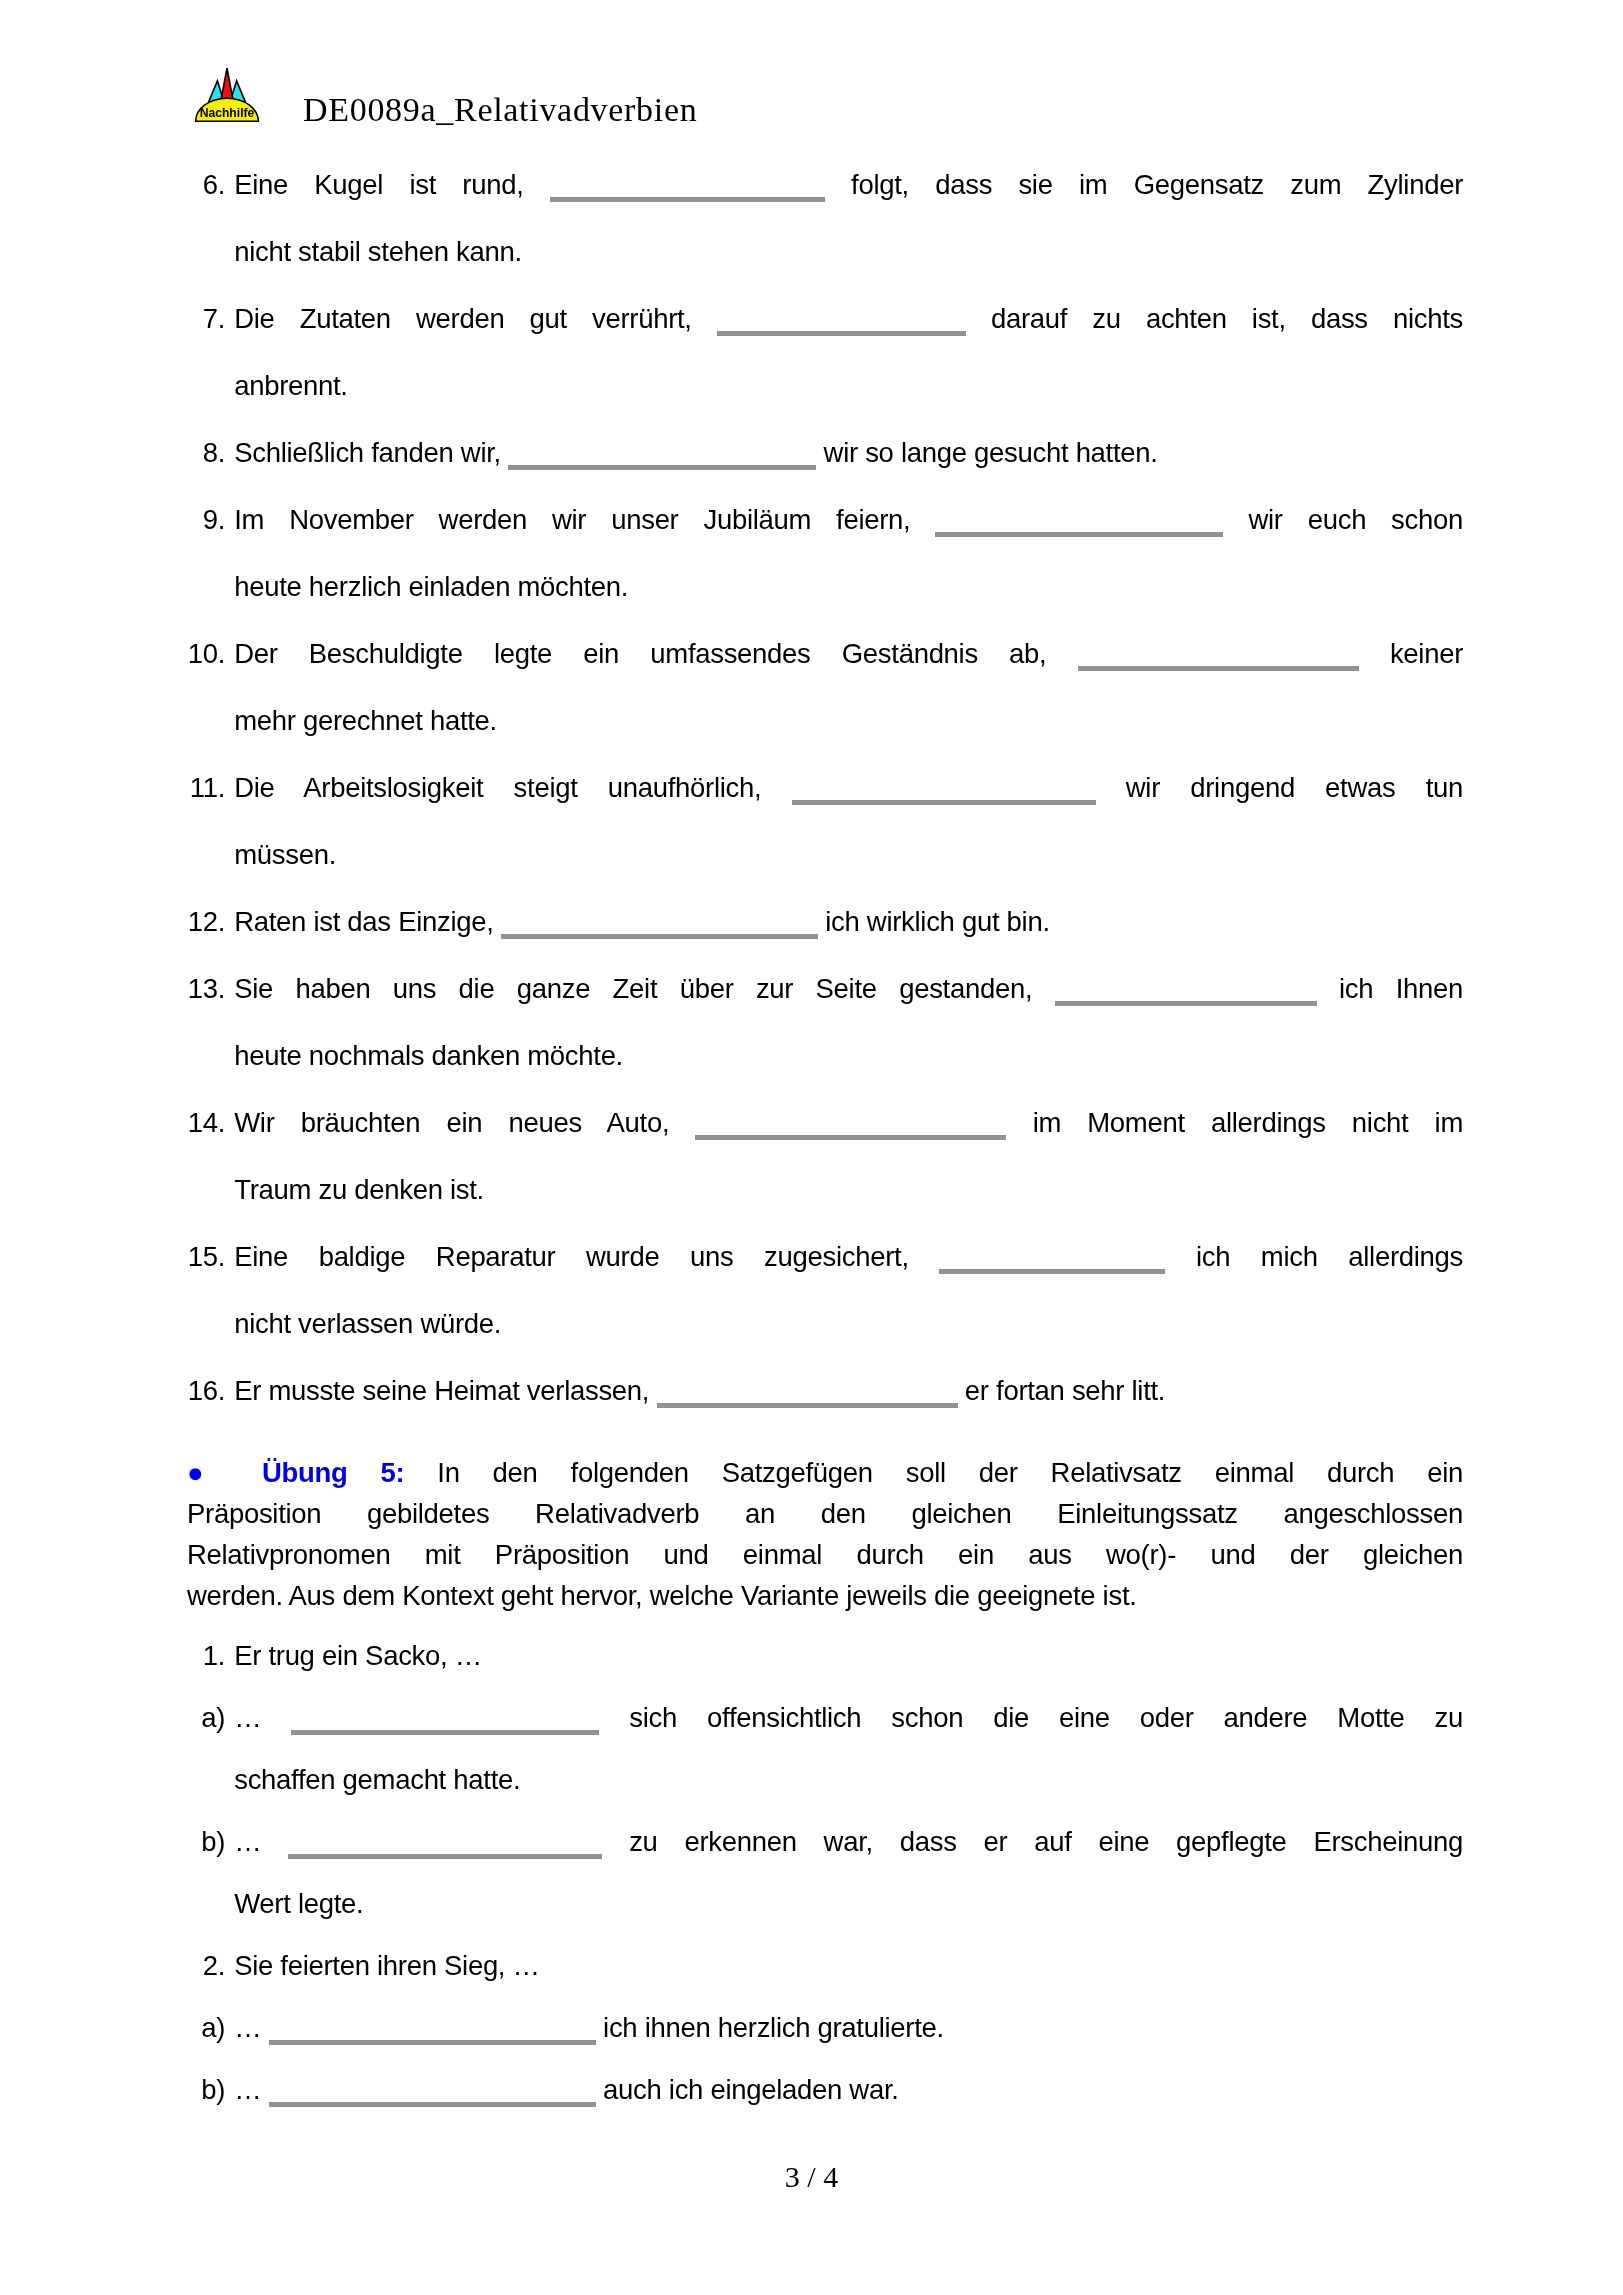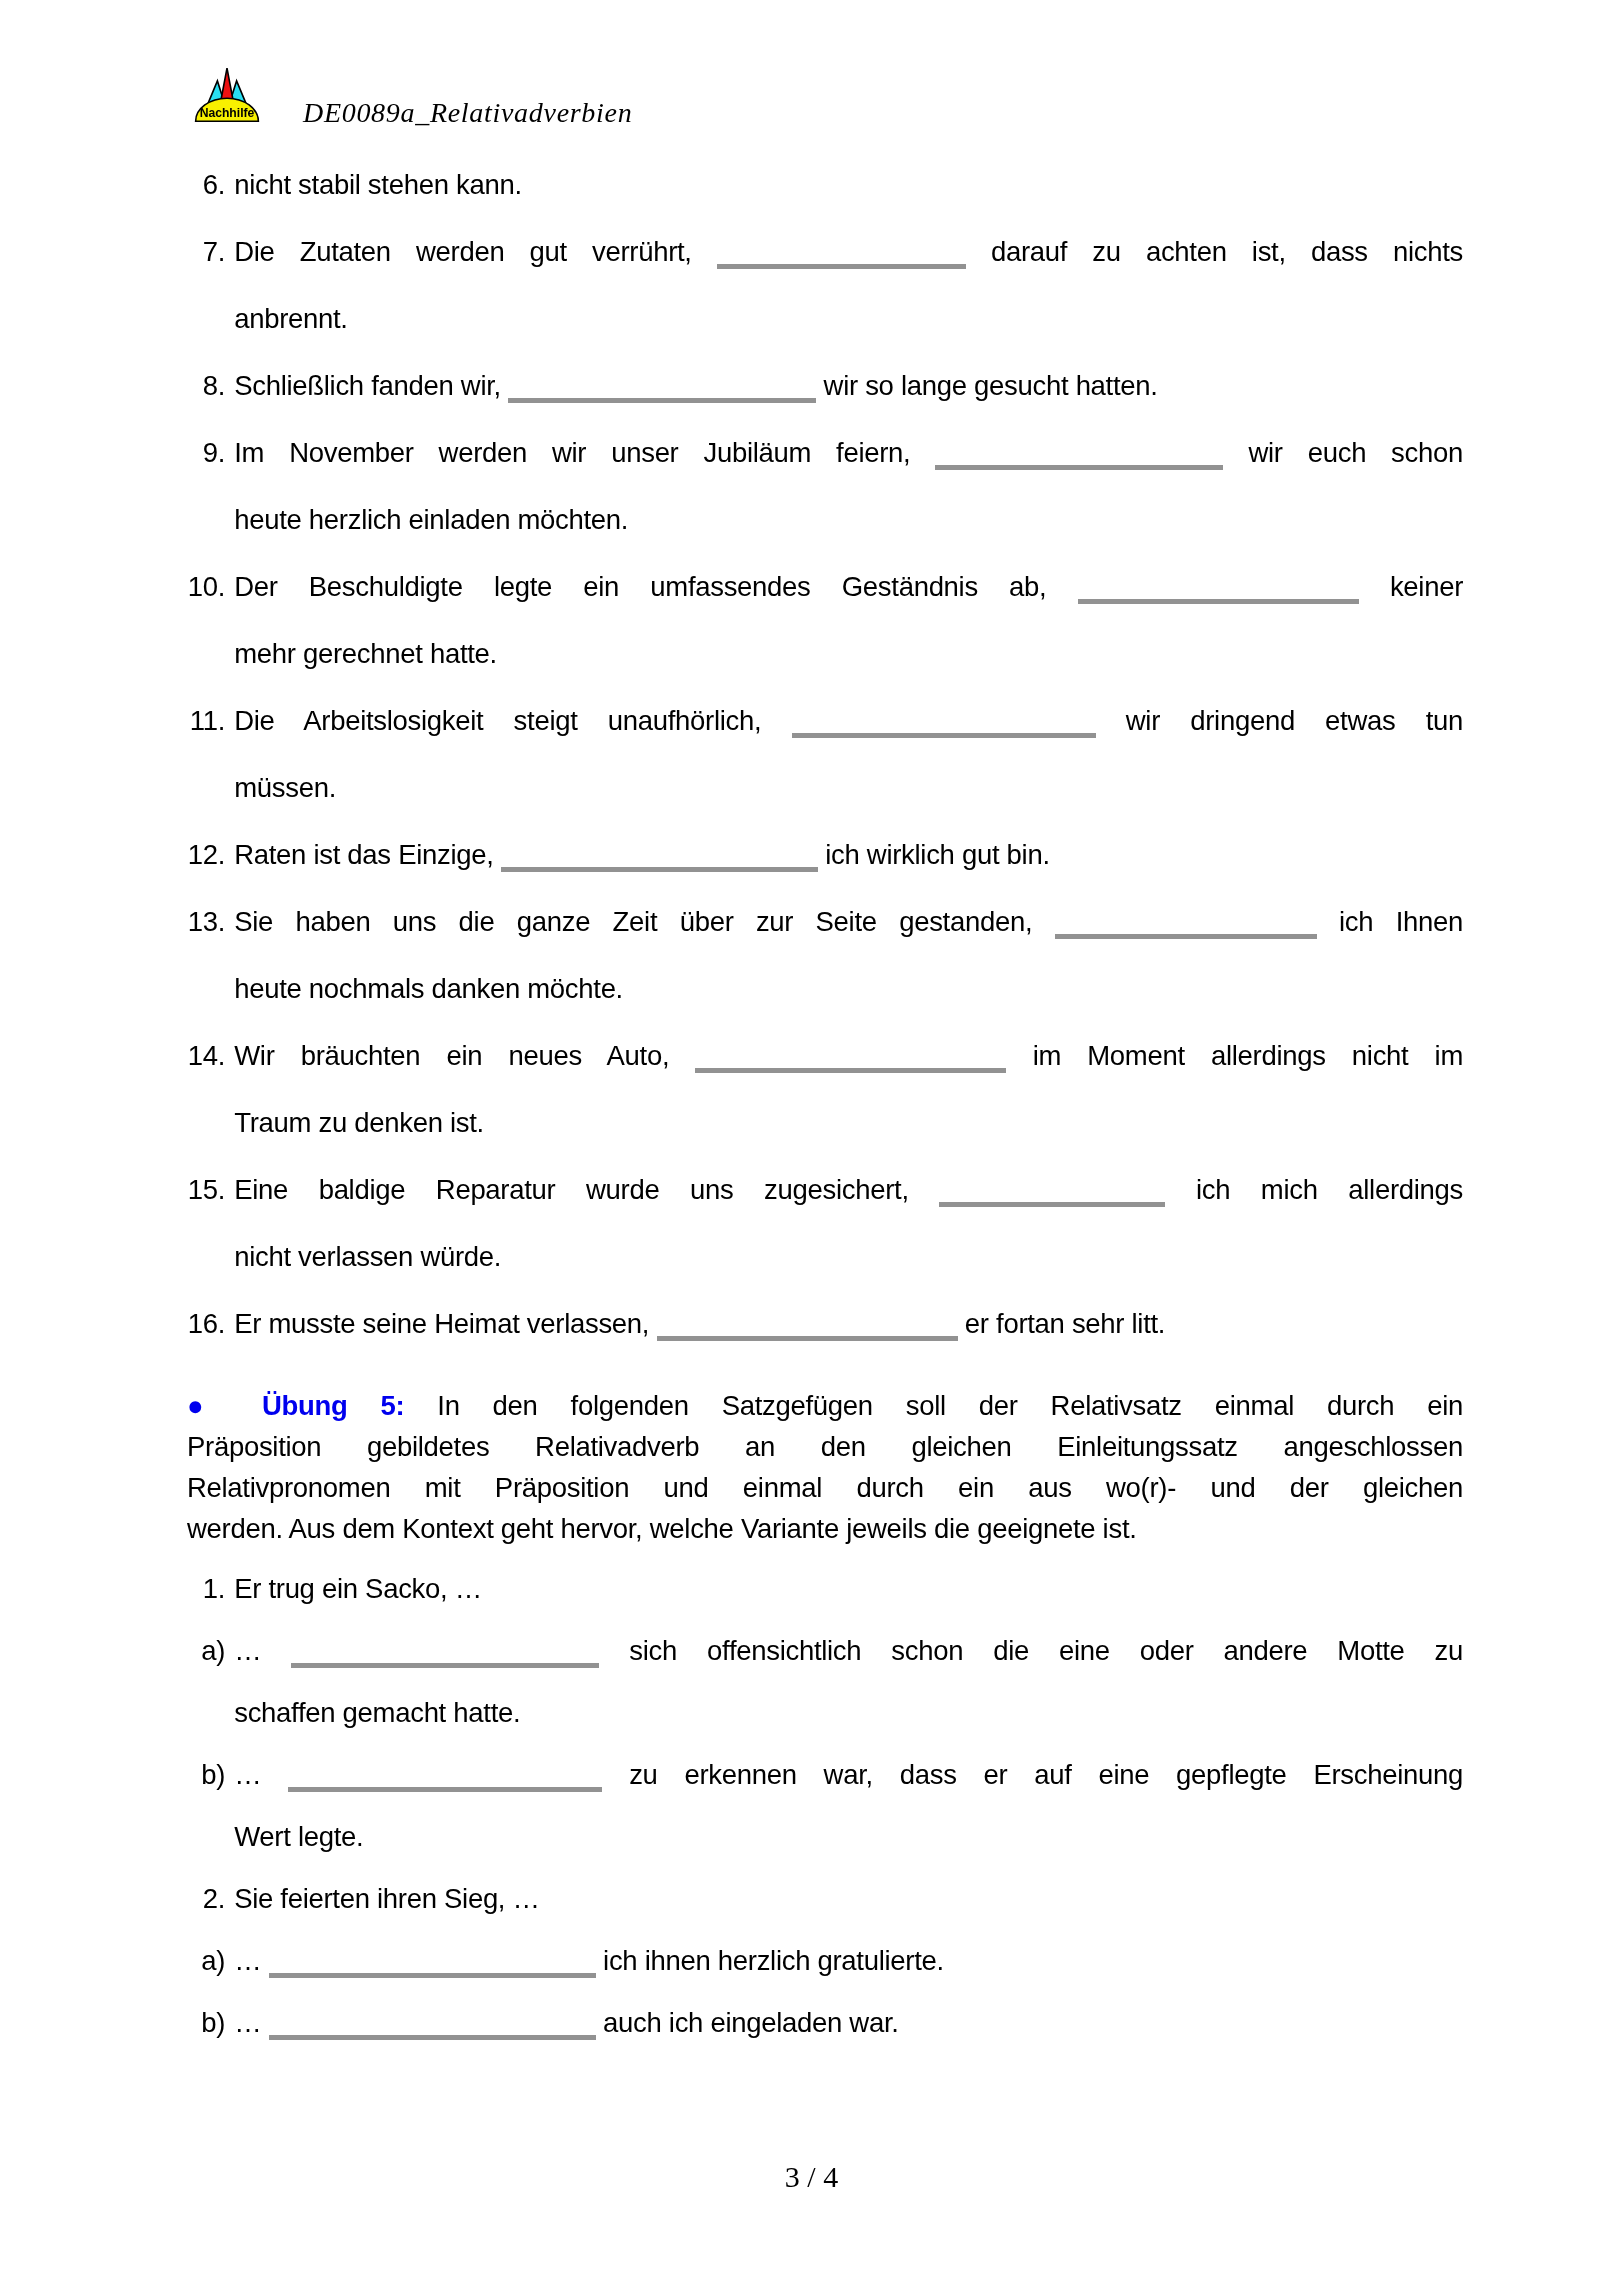--- a/index.html
+++ b/index.html
@@ -2,22 +2,22 @@
 <html style="font-size:10.5px"><head>
 <meta charset="utf-8">
 <style>
   *{box-sizing:border-box}
   html,body{margin:0;padding:0}
   body{width:1623px;height:2295px;background:#ffffff;color:#000;
        font-family:"Liberation Sans","DejaVu Sans",sans-serif;position:relative;overflow:hidden}
   .page{position:absolute;inset:0;padding:62px 160px 0 187px}
   .header{display:flex;align-items:flex-end;gap:36px;height:65px}
   .logo{width:80px;height:64px;flex:0 0 auto}
-  .doc-title{font-family:"Liberation Serif","DejaVu Serif",serif;font-style:italic;
-             font-size:28px;line-height:1;padding-top:18.3px;letter-spacing:0.7px}
+  .doc-title{font-family:"Liberation Serif","DejaVu Serif",serif;
+             font-size:34px;line-height:1;padding-top:18.3px;letter-spacing:0.7px}
   .items{margin-top:23.6px}
   .item{display:grid;grid-template-columns:38px 1fr;column-gap:9.2px}
   .marker{text-align:right;font-size:27.5px;line-height:67px;white-space:nowrap;letter-spacing:-0.3px}
   .line{font-size:27.5px;line-height:67px;height:67px;overflow:hidden;letter-spacing:-0.3px}
   .j{text-align:justify;text-align-last:justify;text-justify:inter-word}
   .blank{display:inline-block;height:0;border-bottom:5.9px solid #929292;margin-bottom:-8.5px;vertical-align:baseline}
   .intro{margin-top:28px;font-size:27.5px;letter-spacing:-0.3px}
   .intro .iline{line-height:41px;min-height:41px;overflow:hidden}
   .accent{color:#0000ee;font-weight:bold}
   .sub{margin-top:9.2px}
@@ -39,20 +39,21 @@
       <path d="M13,91 A49,36 0 0 1 111,91 Z" fill="#f8f000" stroke="#000" stroke-width="2.5"></path>
       <text x="62" y="85" text-anchor="middle" font-size="19" font-weight="bold" fill="#000" font-family="Liberation Sans, sans-serif">Nachhilfe</text>
     </svg>
     <div class="doc-title">DE0089a_Relativadverbien</div>
   </div>
 
   <div class="items" id="main-items">
       <div class="item">
         <div class="marker">6.</div>
         <div>
+          <div class="line j"><span>Eine Kugel ist rund,</span> <span class="blank" style="width: 275px;"></span> <span>folgt, dass sie im Gegensatz zum Zylinder</span></div>
           <div class="line"><span>nicht stabil stehen kann.</span></div>
         </div>
       </div>
       <div class="item">
         <div class="marker">7.</div>
         <div>
           <div class="line j"><span>Die Zutaten werden gut verrührt,</span> <span class="blank" style="width: 249px;"></span> <span>darauf zu achten ist, dass nichts</span></div>
           <div class="line"><span>anbrennt.</span></div>
         </div>
       </div>

